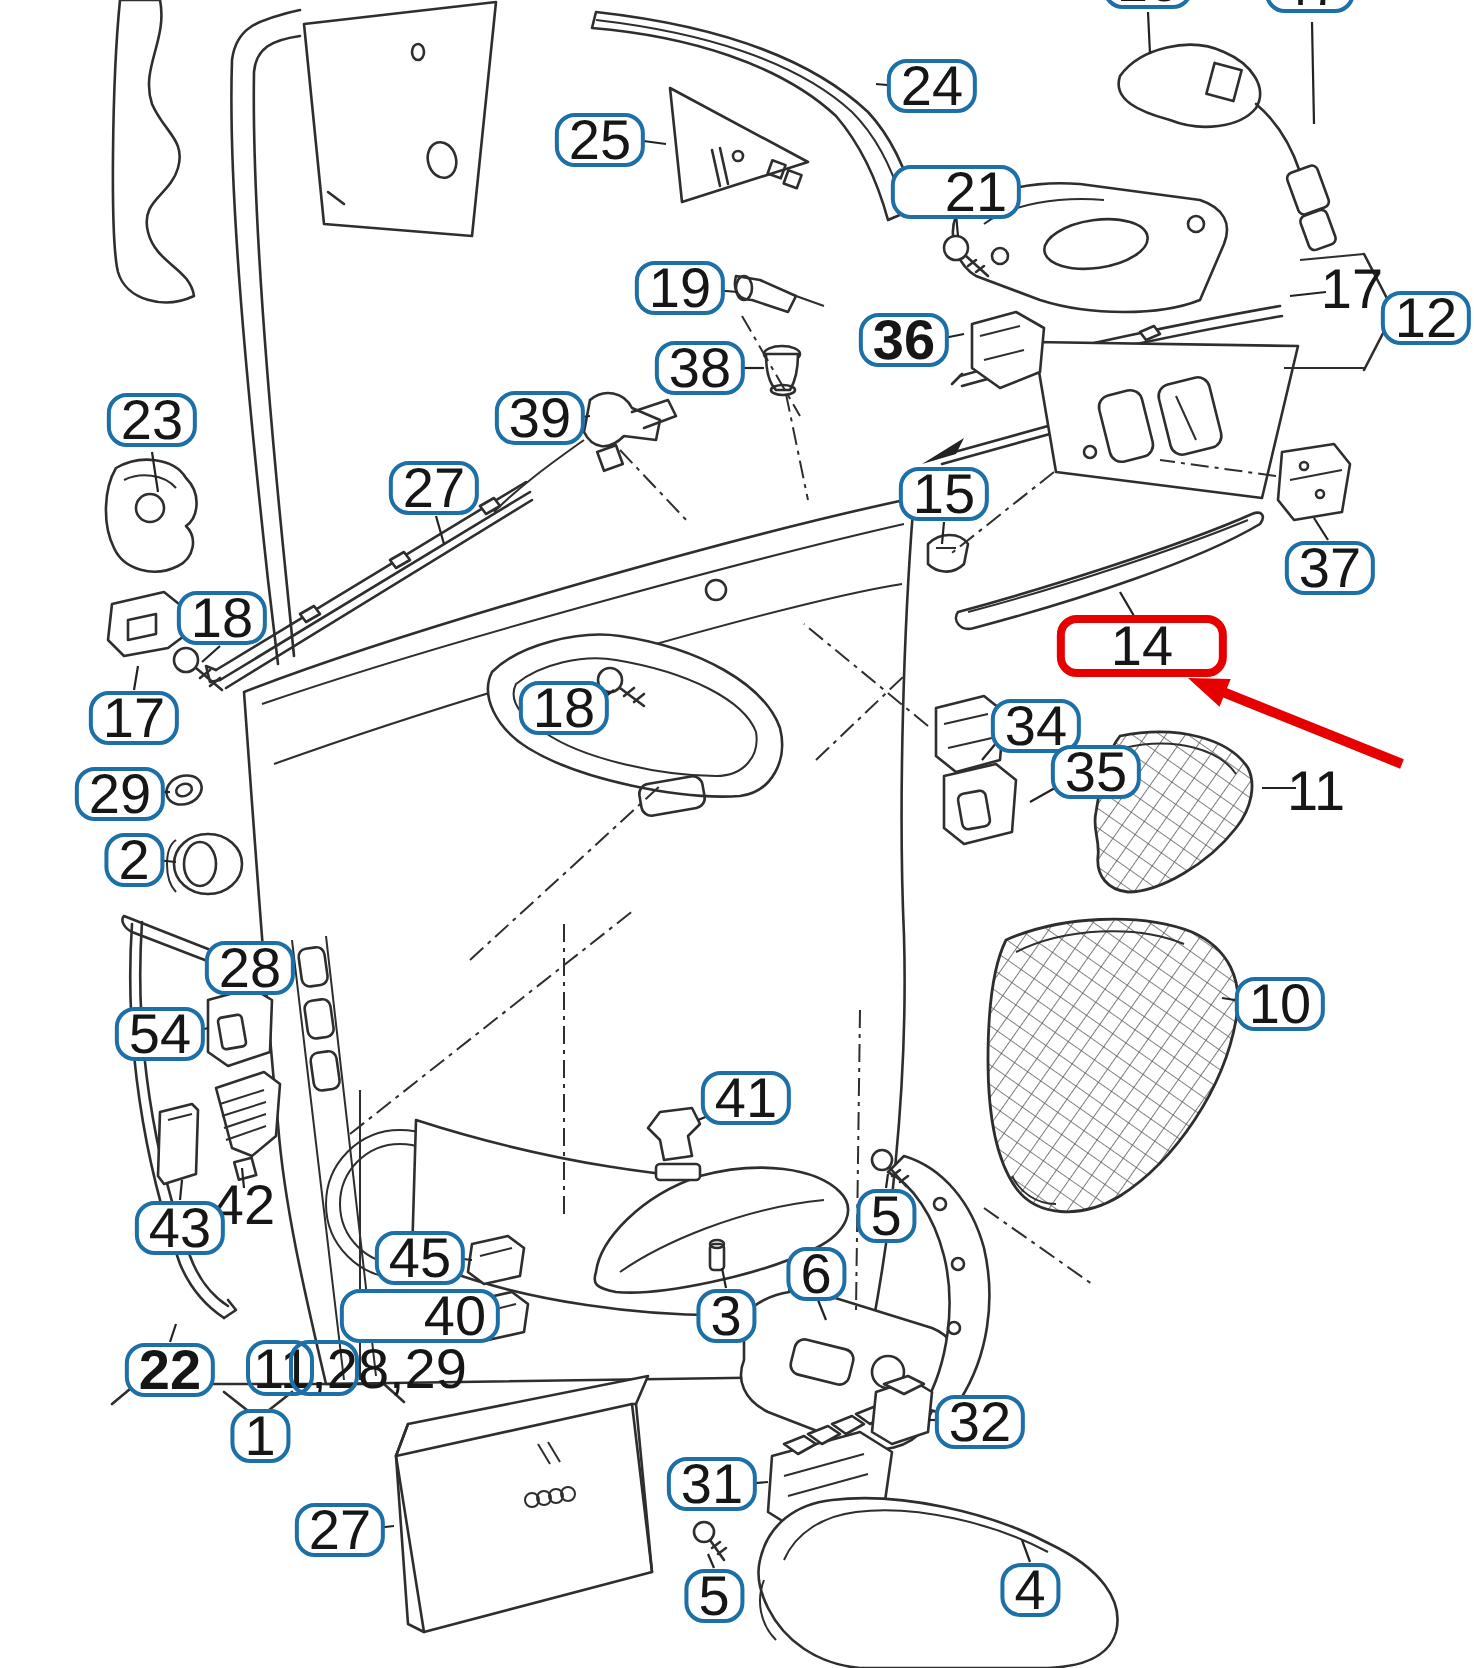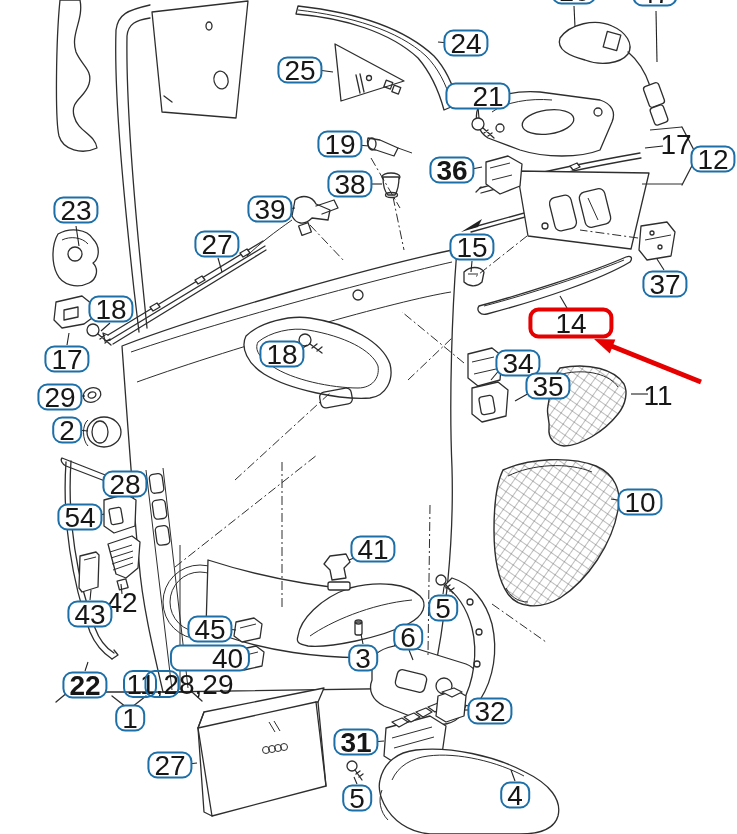--- a/index.html
+++ b/index.html
@@ -404,20 +404,20 @@
       <div class="plabel boxed" style="left: 373px; top: 549px;">41</div>
       <div class="plabel boxed" style="left: 443px; top: 608px;">5</div>
       <div class="plabel boxed" style="left: 408px; top: 637px;">6</div>
       <div class="plabel boxed" style="left: 363px; top: 658px;">3</div>
       <div class="plabel boxed" style="left: 85px; top: 685px; font-weight: bold;">22</div>
       <div class="plabel plain" style="left: 144px; top: 685px; margin-left: 36px;">11,28,29</div>
       <div class="plabel outline" style="left: 140px; top: 684px; width: 34px; height: 28px;"></div>
       <div class="plabel outline" style="left: 162px; top: 684px; width: 35px; height: 28px;"></div>
       <div class="plabel boxed" style="left: 130px; top: 718px;">1</div>
       <div class="plabel boxed" style="left: 170px; top: 765px;">27</div>
-      <div class="plabel boxed" style="left: 356px; top: 742px; font-weight: bold;">31</div>
+      <div class="plabel boxed" style="left: 356px; top: 742px;">31</div>
       <div class="plabel boxed" style="left: 490px; top: 711px;">32</div>
       <div class="plabel boxed" style="left: 357px; top: 798px;">5</div>
       <div class="plabel boxed" style="left: 515px; top: 795px;">4</div>
       <div class="plabel boxed" style="left: 574px; top: -9px;">16</div>
       <div class="plabel boxed" style="left: 655px; top: -7px;">47</div>
     </div>
 </div>
 
 </body></html>

